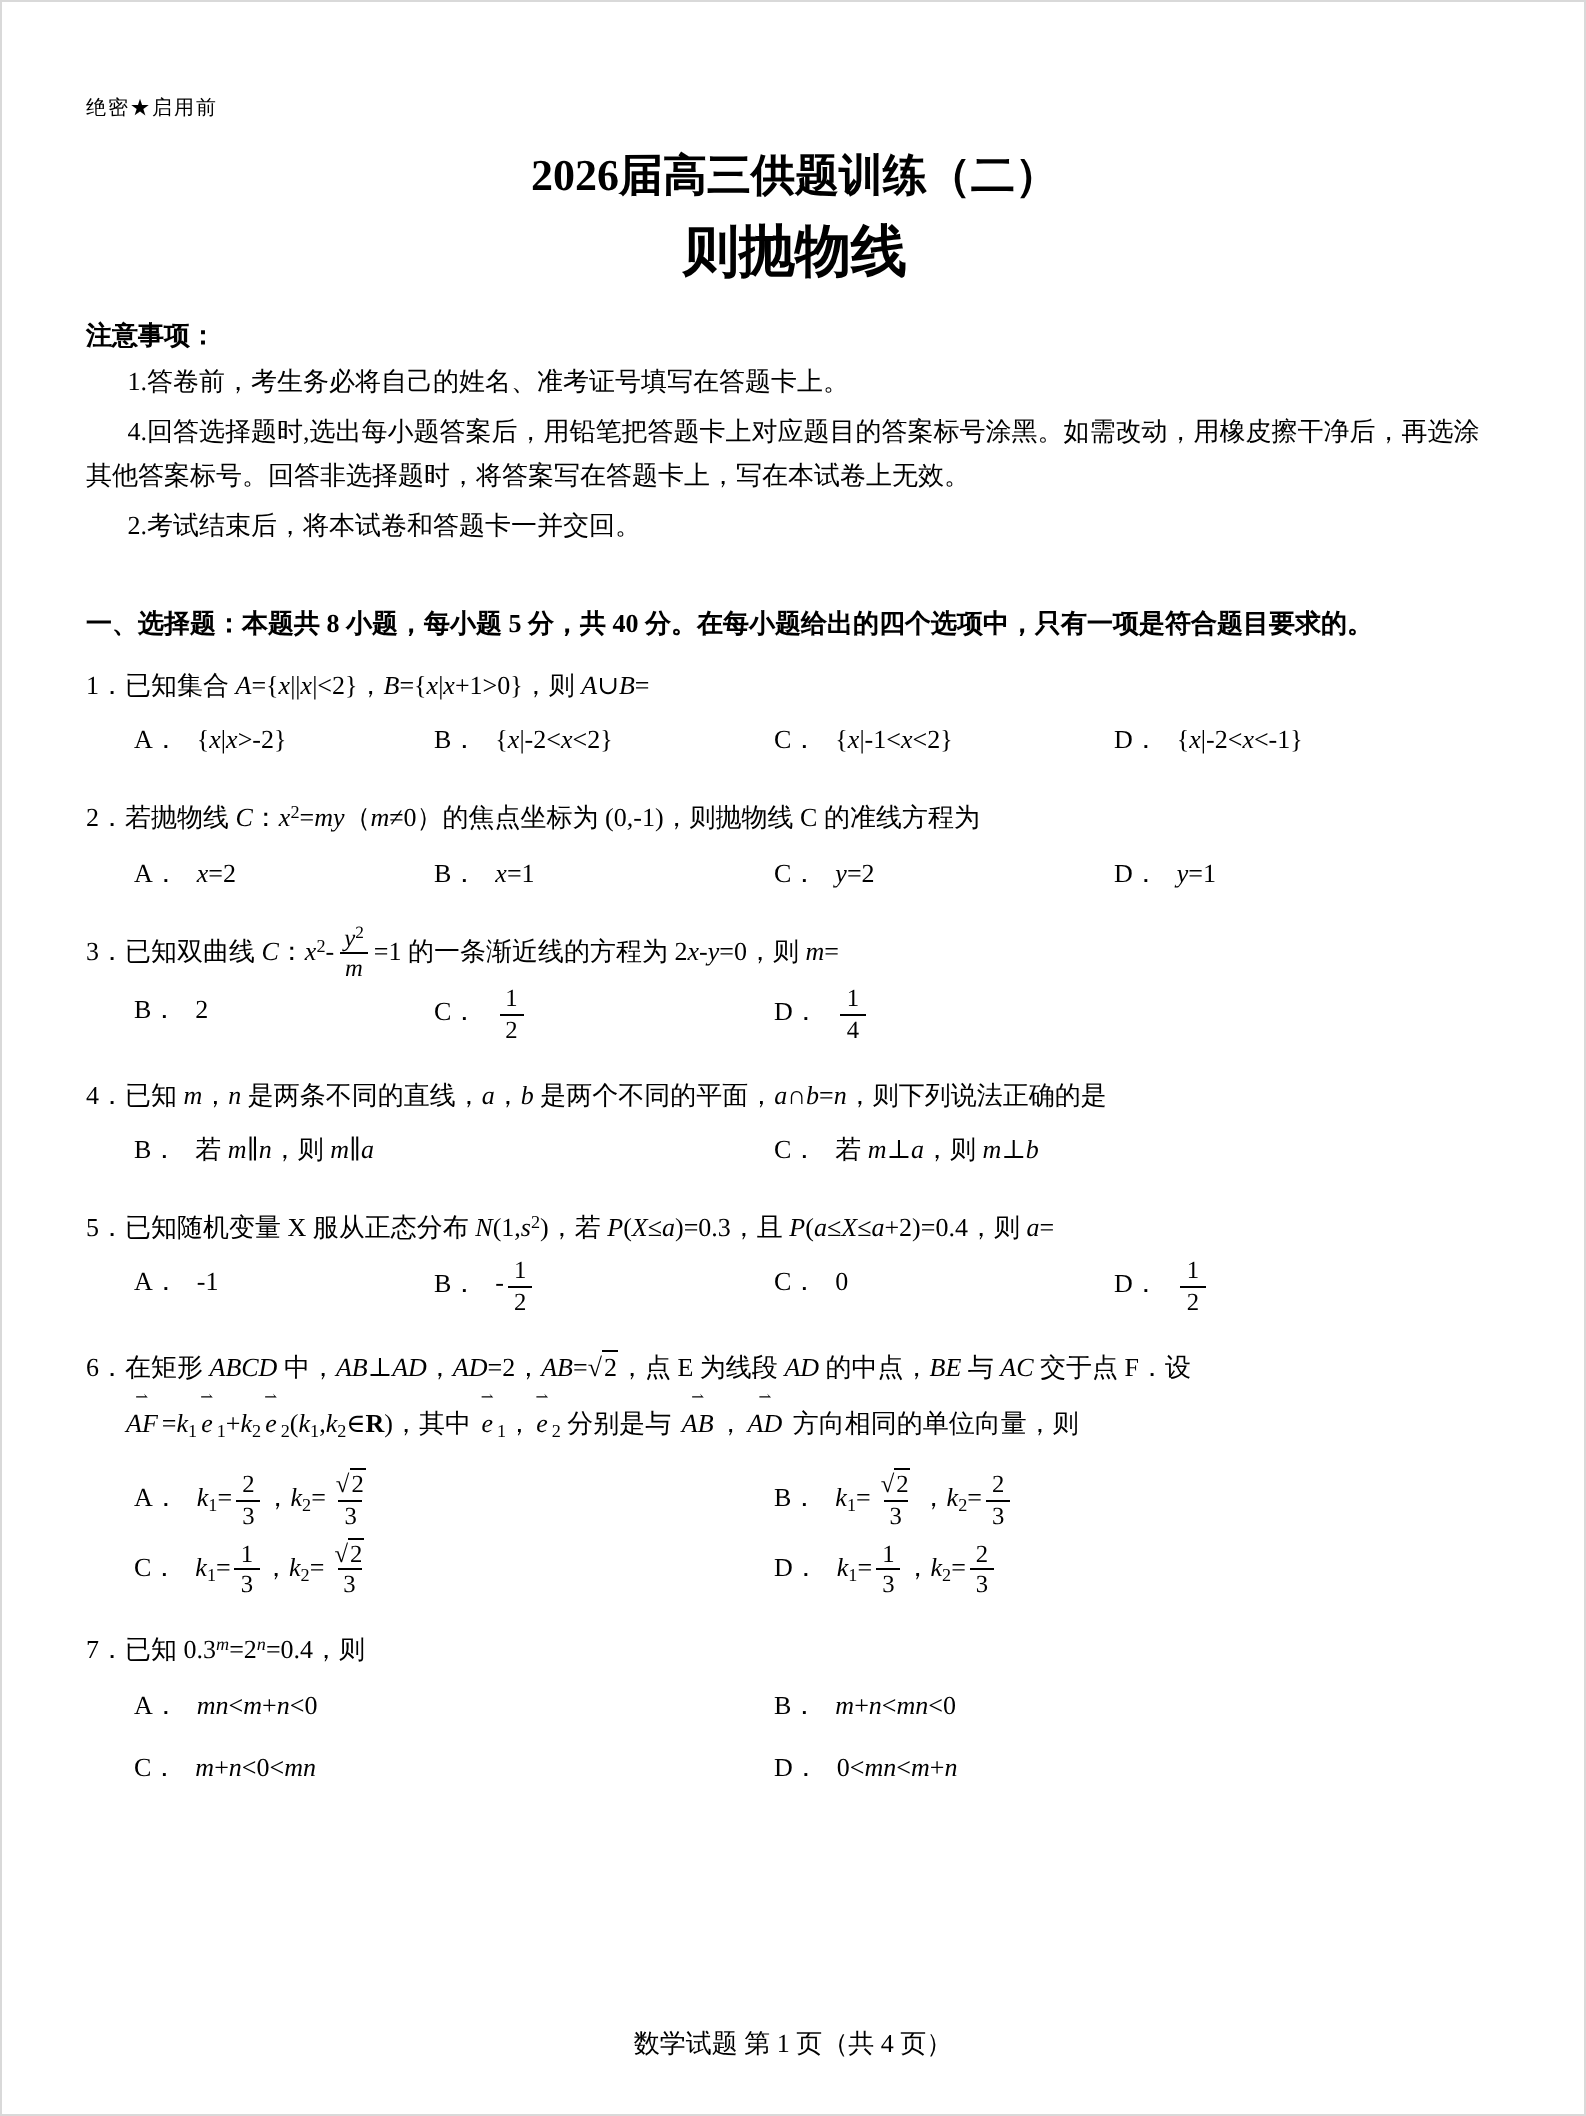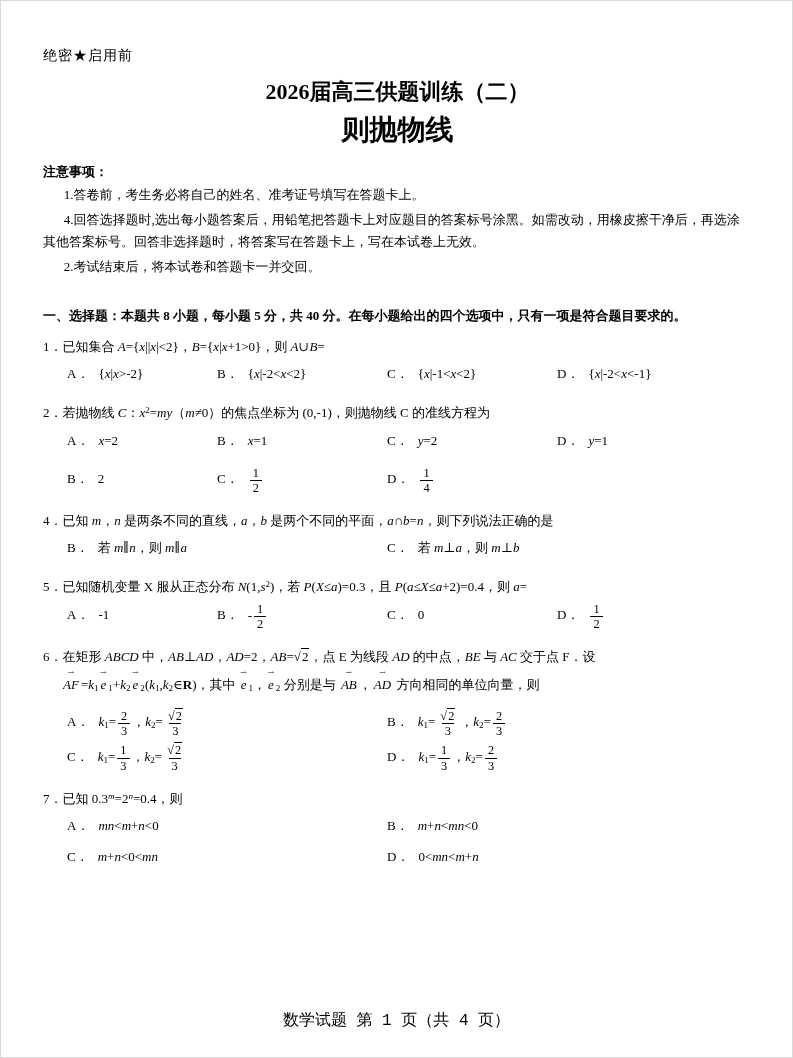--- a/index.html
+++ b/index.html
@@ -9,21 +9,21 @@
     width:793px;height:1058px;
     box-sizing:border-box;
     padding:46px 40px 20px 42px;
     background:#fff;
     border:1px solid #d9d9d9;
     overflow:hidden;
     font-family:"Liberation Serif","DejaVu Serif",serif;
     color:#000;
     font-size:13px;
   }
-  .security{font-size:14px;letter-spacing:1px;margin-bottom:2px;}
+  .security{font-size:10px;letter-spacing:1px;margin-bottom:2px;}
   .title{
     text-align:center;font-size:22px;font-weight:bold;
     margin:12px 0 4px 0;
   }
   .subtitle{
     text-align:center;font-size:28px;font-weight:bold;
     margin:2px 0 14px 0;
   }
   .notice-heading{font-weight:bold;font-size:13px;margin-bottom:3px;}
   .notices p{
@@ -58,21 +58,21 @@
   .m-frac .den{border-top:1px solid #000;}
   .m-sqrt{white-space:nowrap;}
   .m-sqrt .rand{border-top:1px solid #000;padding:0 1px;}
   .m-vec{font-style:italic;position:relative;display:inline-block;margin:0 2px;}
   .m-vec::after{
     content:"⇀";position:absolute;left:50%;transform:translateX(-50%);
     top:-0.85em;font-size:0.6em;font-style:normal;
   }
   .footer{
     position:absolute;bottom:26px;left:0;right:0;
-    text-align:center;font-size:16px;font-family:Liberation Mono, monospace;
+    text-align:center;font-size:13px;
   }
 </style>
 </head>
 <body>
 
 <div class="page">
 
   <div class="security">绝密★启用前</div>
 
   <div class="title">2026届高三供题训练（二）</div>
@@ -100,20 +100,24 @@
       <div class="question">
         <div class="stem">2．若抛物线 <span class="m-it">C</span>：<span class="m-it">x</span><span class="m-sup">2</span>=<span class="m-it">my</span>（<span class="m-it">m</span>≠0）的焦点坐标为 (0,-1)，则抛物线 C 的准线方程为</div>
         <div class="options row4">
           <div class="option"><span class="opt-label">A．</span><span class="m-it">x</span>=2</div>
           <div class="option"><span class="opt-label">B．</span><span class="m-it">x</span>=1</div>
           <div class="option"><span class="opt-label">C．</span><span class="m-it">y</span>=2</div>
           <div class="option"><span class="opt-label">D．</span><span class="m-it">y</span>=1</div>
         </div>
       </div>
       <div class="question">
+        <div class="stem">3．已知双曲线 <span class="m-it">C</span>：<span class="m-it">x</span><span class="m-sup">2</span>-<span class="m-frac">
+            <span class="num"><span class="m-it">y</span><span class="m-sup">2</span></span>
+            <span class="den"><span class="m-it">m</span></span>
+          </span>=1 的一条渐近线的方程为 2<span class="m-it">x</span>-<span class="m-it">y</span>=0，则 <span class="m-it">m</span>=</div>
         <div class="options row4">
           <div class="option"><span class="opt-label">B．</span>2</div>
           <div class="option"><span class="opt-label">C．</span><span class="m-frac">
               <span class="num">1</span>
               <span class="den">2</span>
             </span></div>
           <div class="option"><span class="opt-label">D．</span><span class="m-frac">
               <span class="num">1</span>
               <span class="den">4</span>
             </span></div>

